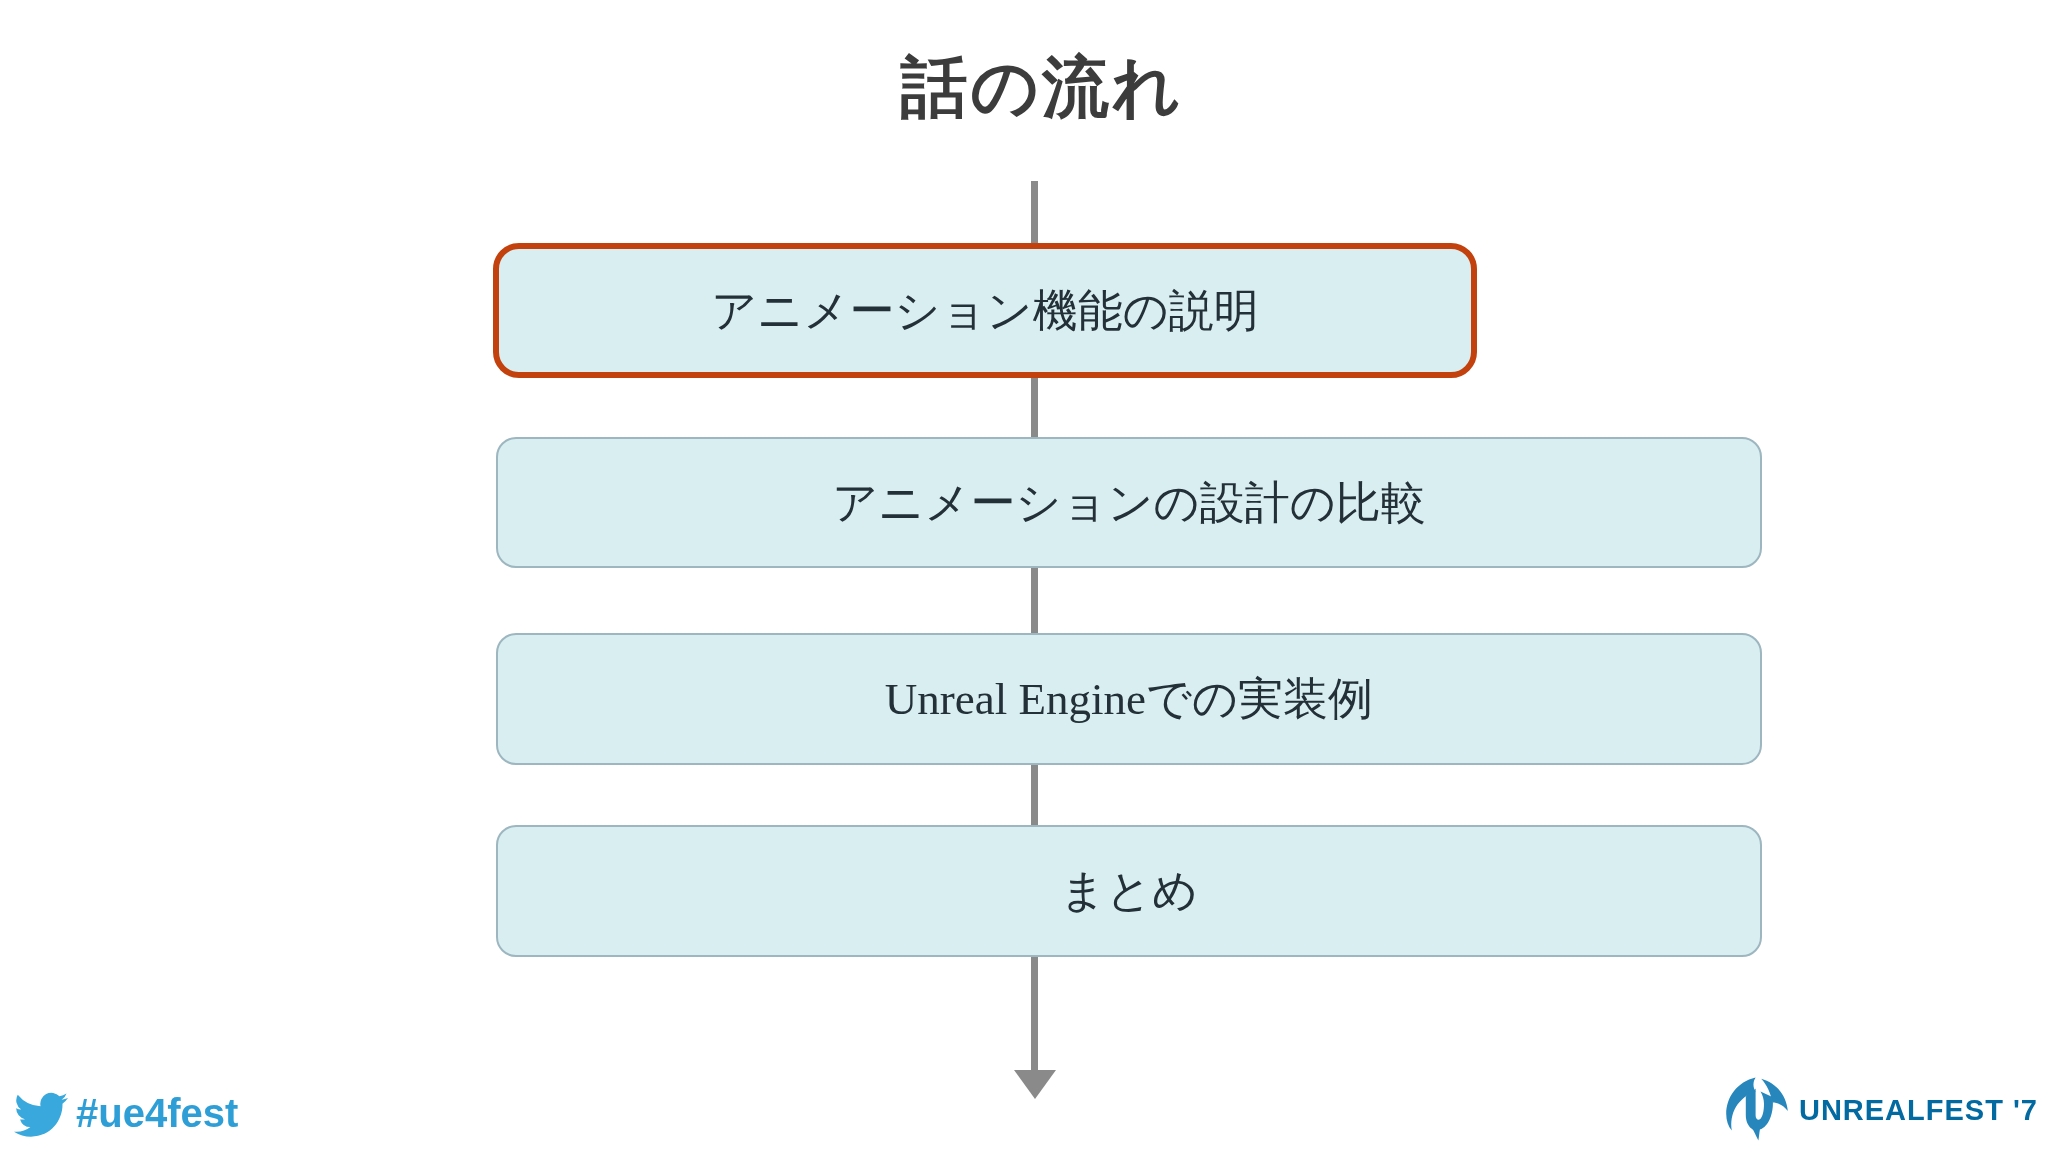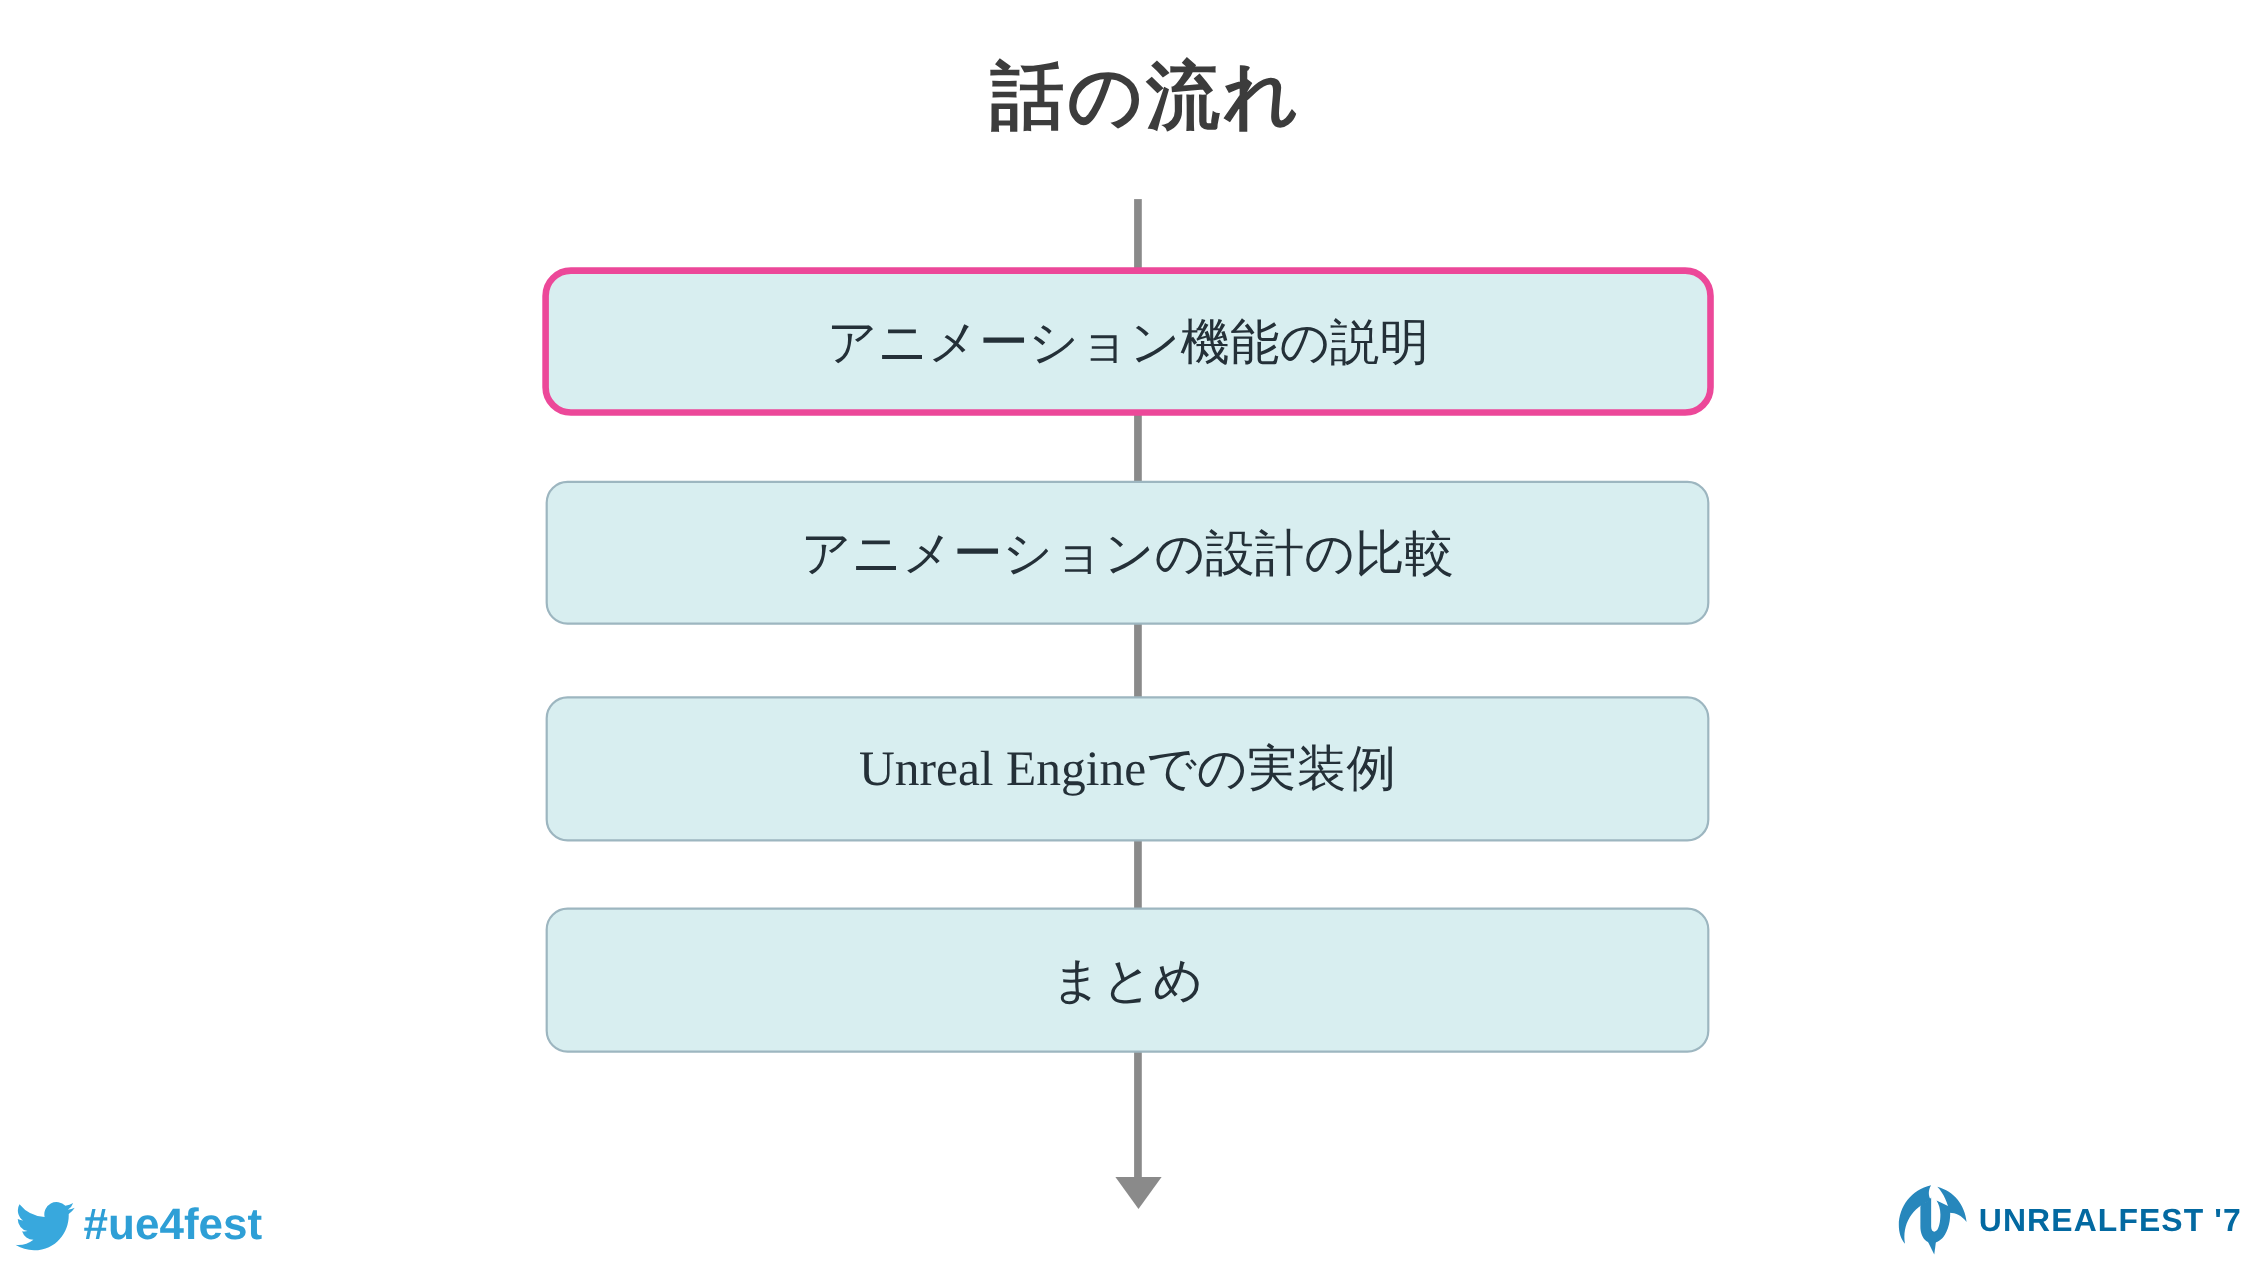--- a/index.html
+++ b/index.html
@@ -23,32 +23,32 @@
     background:#8a8a8a;z-index:1;
   }
   .arrow-head{
     position:absolute;left:1014px;top:1070px;
     width:0;height:0;z-index:1;
     border-left:21px solid transparent;
     border-right:21px solid transparent;
     border-top:29px solid #8a8a8a;
   }
   .step{
-    position:absolute;left:496px;width:1058px;
+    position:absolute;left:496px;width:1266px;
     box-sizing:border-box;
     background:#d8eef0;
     border:2px solid #9db6c0;
     border-radius:20px;
     display:flex;align-items:center;justify-content:center;
     font-size:45px;color:#243038;
     z-index:2;
   }
   .step--highlight{
-    left:493px;width:1065px;
-    border:6px solid #ec4899;
+    left:493px;width:984px;
+    border:6px solid #c2410c;
     border-radius:26px;
   }
   .step1{top:243px;height:135px;}
   .step2{top:437px;height:131px;}
   .step3{top:633px;height:132px;font-family:Liberation Serif, serif;}
   .step4{top:825px;height:132px;}
   .footer-left{
     position:absolute;left:14px;top:1086px;
     display:flex;align-items:center;z-index:3;
   }

